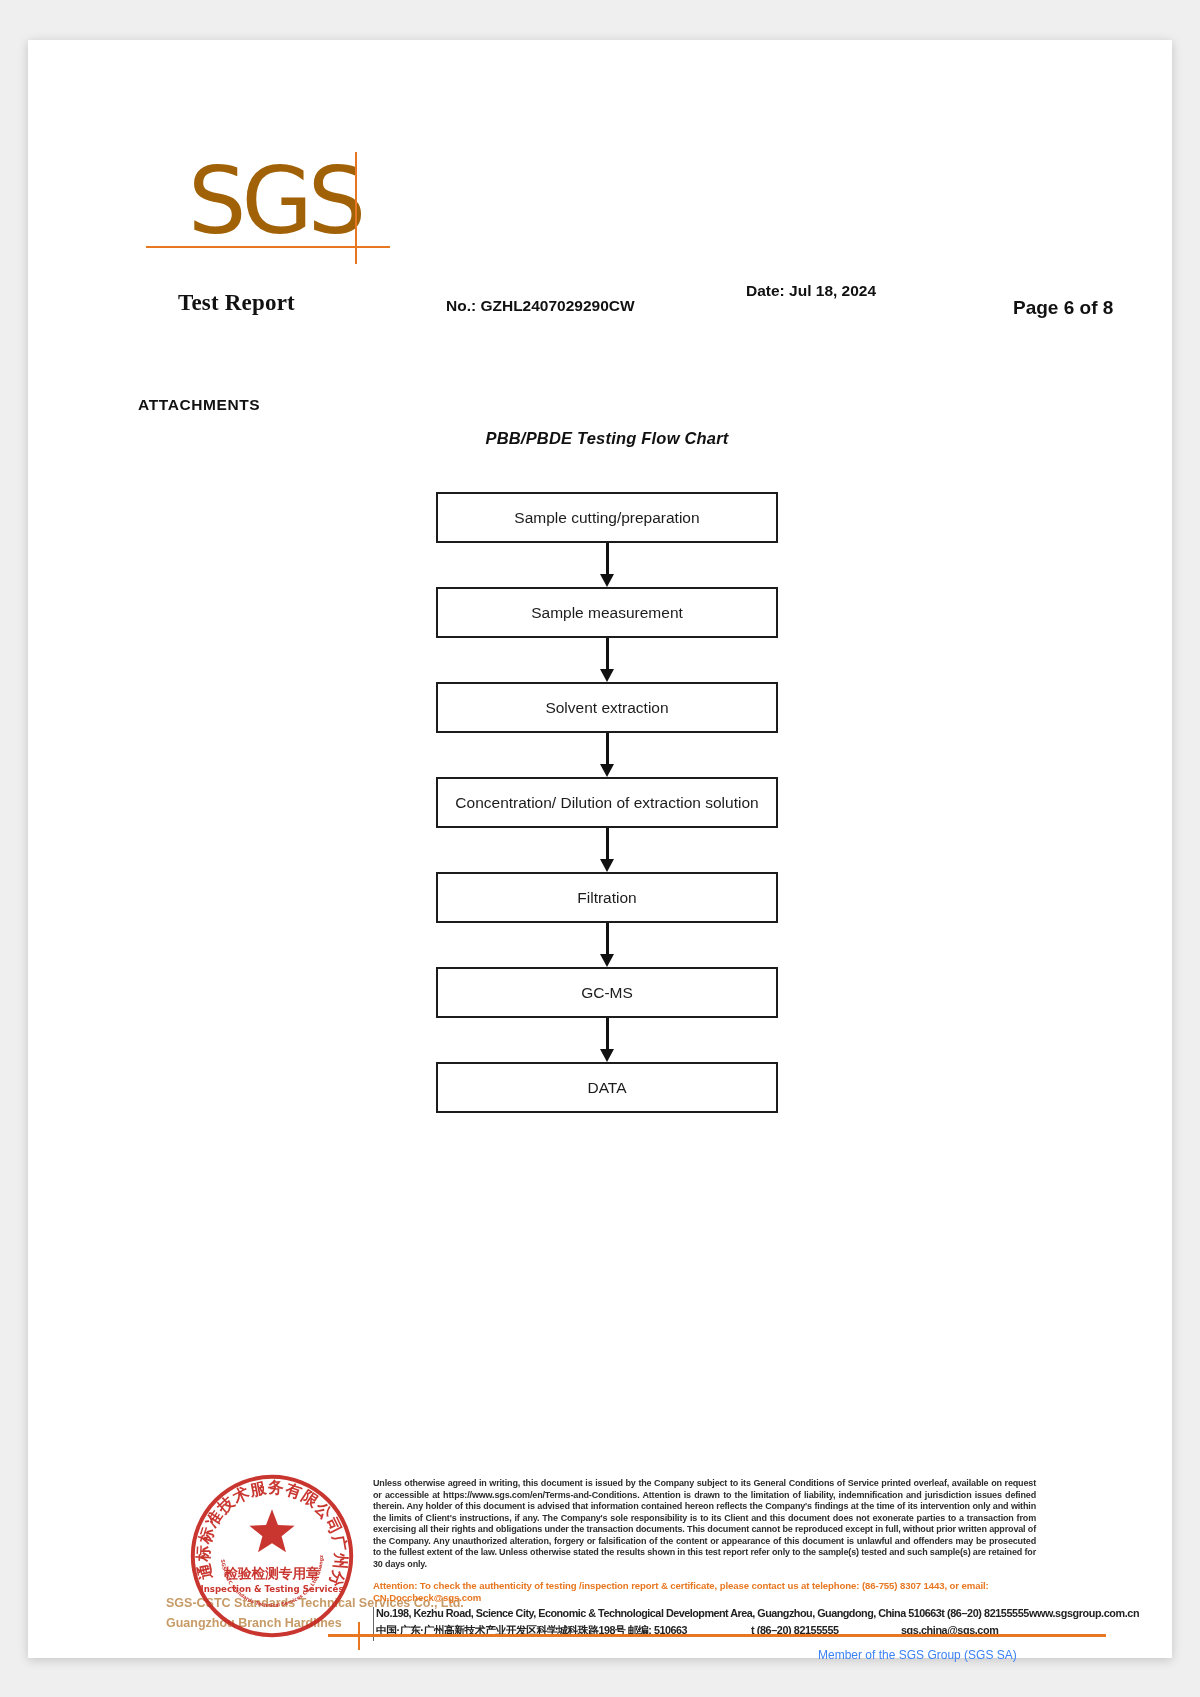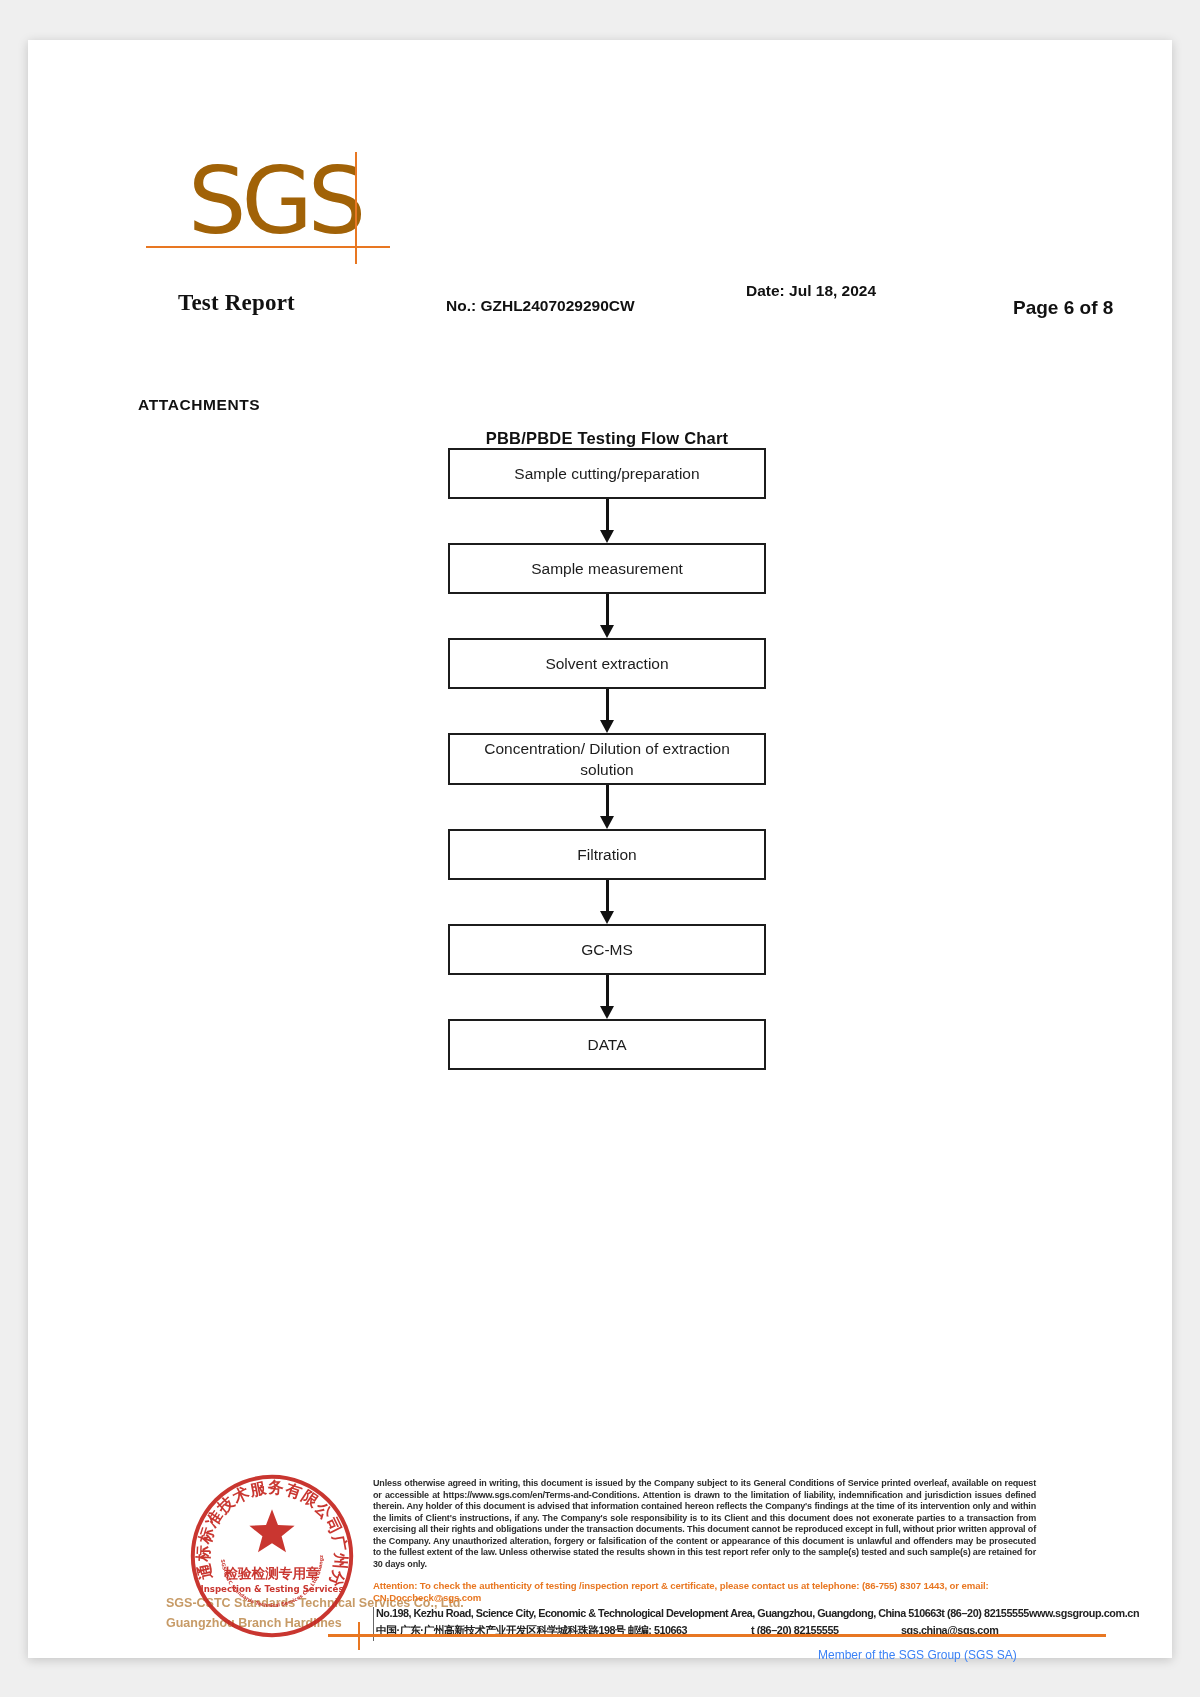--- a/index.html
+++ b/index.html
@@ -21,22 +21,22 @@
   .hdr-no    { left:418px; top:257px; font-size:15.5px; }
   .hdr-date  { left:718px; top:242px; font-size:15.5px; }
   .hdr-page  { left:963px; top:257px; font-size:19px;margin-left:22px; }
 
   .attachments { position:absolute; left:110px; top:356px; font-size:15.5px; font-weight:bold;
                  letter-spacing:0.6px; color:#111; }
 
   
   .flow { position:absolute; left:394px; top:388px; width:370px; }
   .flow-title { text-align:center; font-size:16.5px; font-weight:bold; color:#111;
-                line-height:20px; letter-spacing:0.2px; }
-  .flow-box { width:318px; margin:0 auto; min-height:51px; border:2px solid #1c1c1c;
+                line-height:20px; margin-bottom:44px; letter-spacing:0.2px;font-style:italic; }
+  .flow-box { width:342px; margin:0 auto; min-height:51px; border:2px solid #1c1c1c;
               display:flex; align-items:center; justify-content:center; text-align:center;
               font-size:15.5px; color:#1c1c1c; line-height:21px; padding:3px 14px; background:#fff; }
   .flow-arrow { height:44px; display:flex; flex-direction:column; align-items:center; }
   .flow-arrow .stem { width:3px; flex:1; background:#111; }
   .flow-arrow .head { width:0; height:0; border-left:7px solid transparent;
                       border-right:7px solid transparent; border-top:13px solid #111; }
 
   
   .stamp-bg { position:absolute; color:#c79b67; font-size:12.5px; font-weight:bold; white-space:nowrap; }
   .stamp-bg1 { left:138px; top:1556px; }

